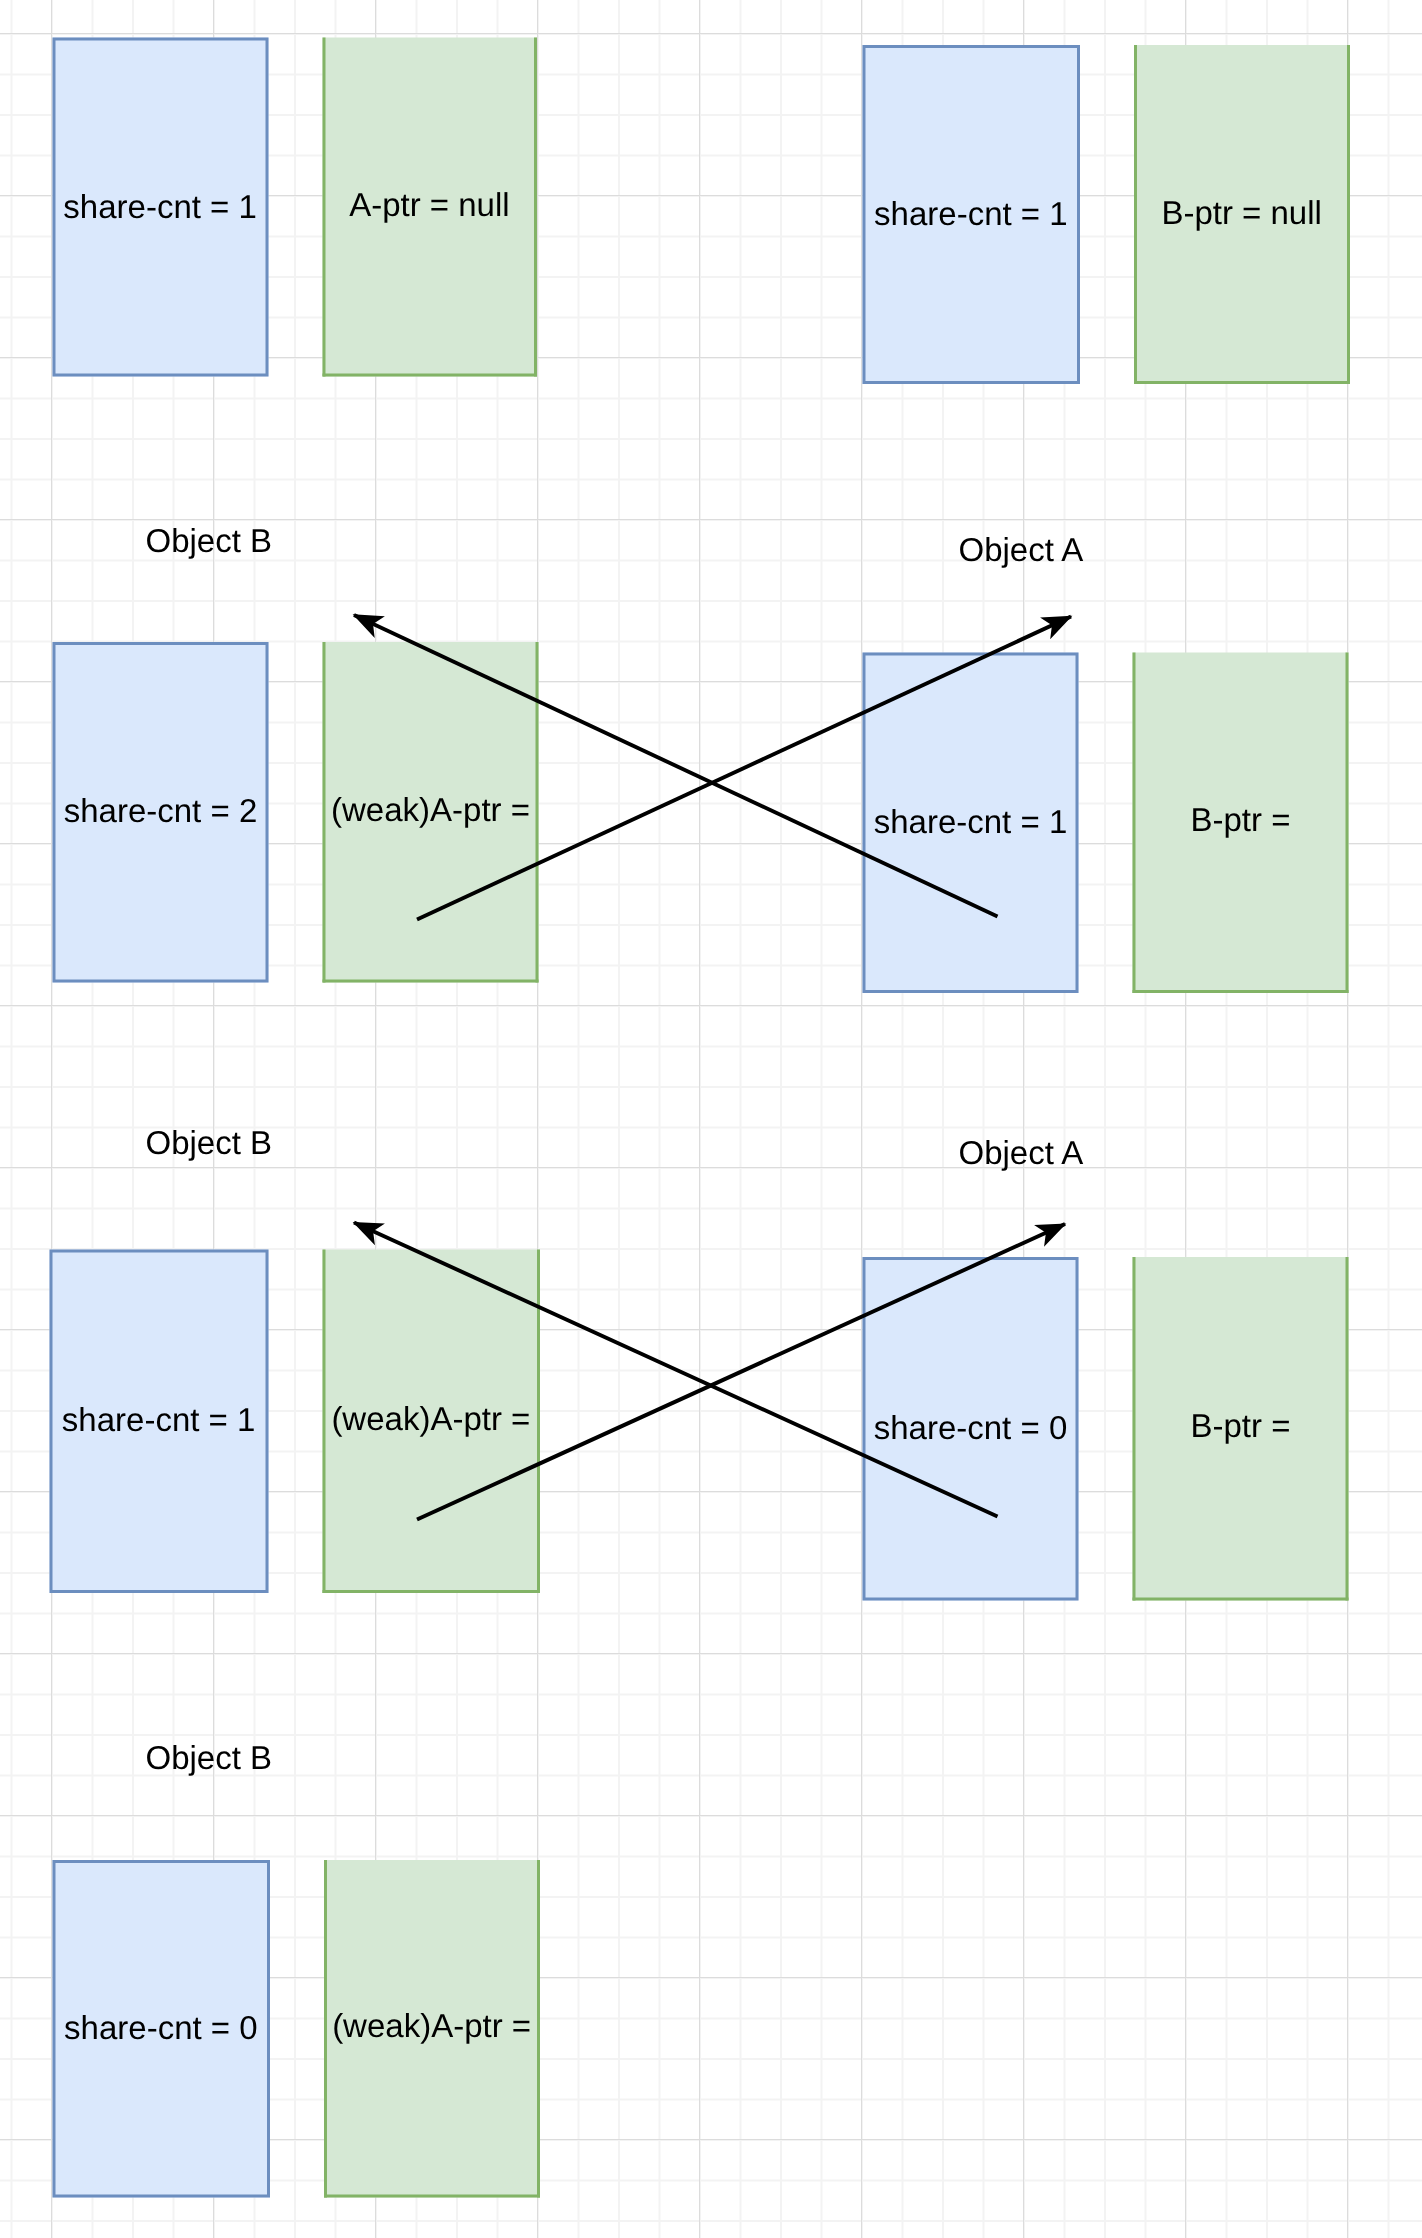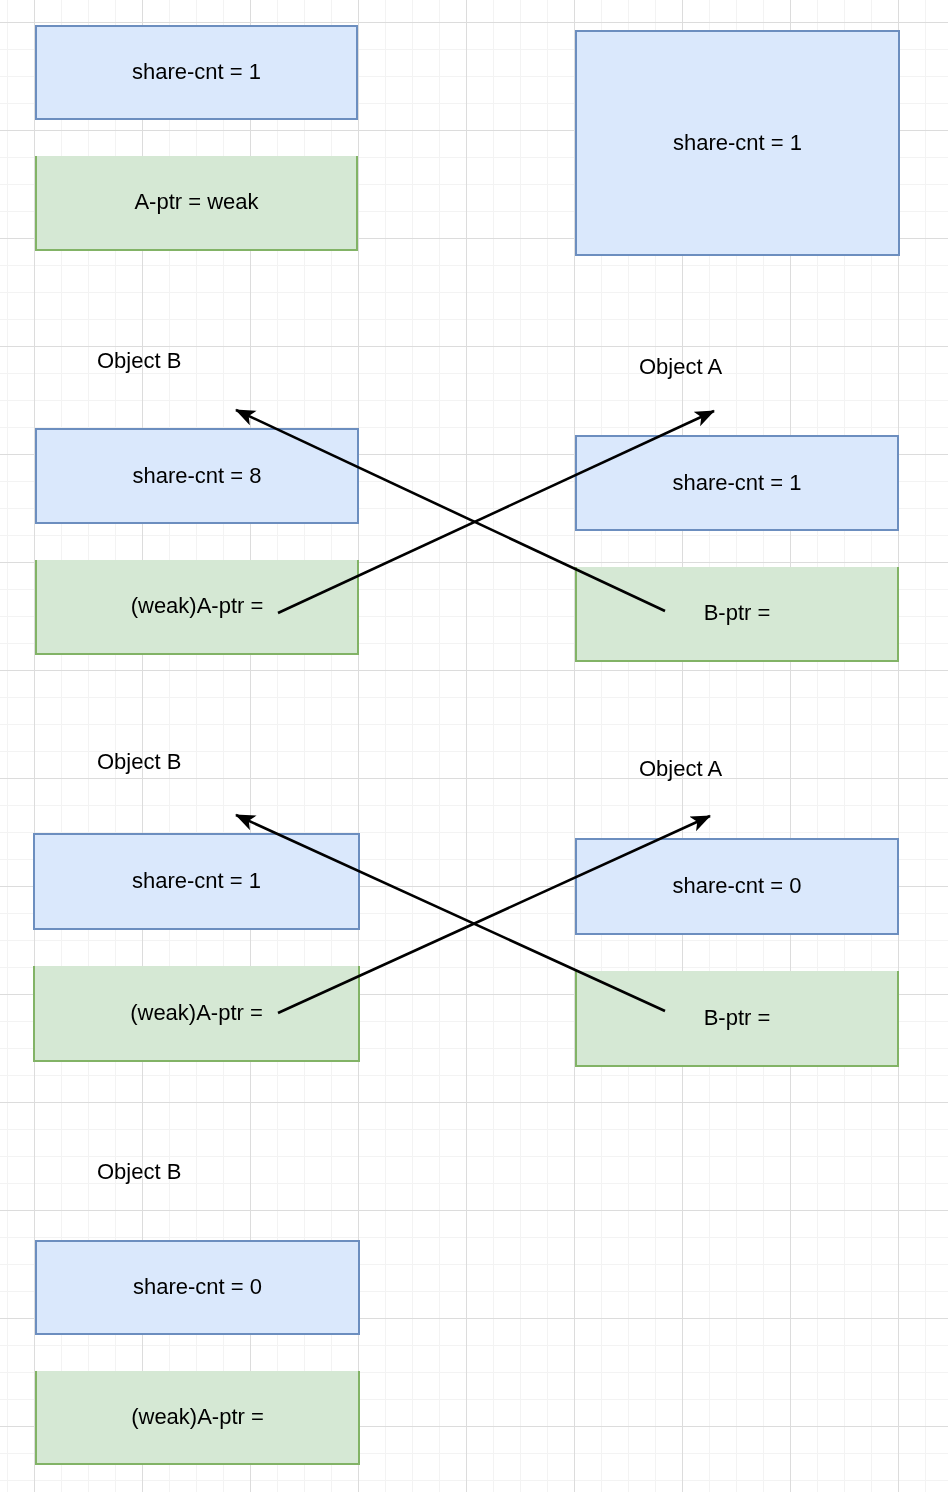--- a/index.html
+++ b/index.html
@@ -12,21 +12,21 @@
       linear-gradient(to right,  #dcdcdc 1px, transparent 1px),
       linear-gradient(to bottom, #dcdcdc 1px, transparent 1px),
       linear-gradient(to right,  #f3f3f3 1px, transparent 1px),
       linear-gradient(to bottom, #f3f3f3 1px, transparent 1px);
     background-size:108px 108px,108px 108px,27px 27px,27px 27px;
     background-position:34px 22px,34px 22px,7px -5px,7px -5px;
     font-family:"Liberation Sans", sans-serif;
   }
   .obj-box{
     position:absolute;
-    display:flex;flex-direction:column;
+    display:flex;
     box-sizing:border-box;
     gap:36px;
   }
   .cell{
     flex:1 1 50%;
     display:flex;align-items:center;justify-content:center;
     font-size:22px;line-height:1.2;color:#000;
     box-sizing:border-box;
     white-space:nowrap;
   }
@@ -40,32 +40,33 @@
   #edges{position:absolute;left:0;top:0;pointer-events:none;}
   #edges line{pointer-events:stroke;}
 </style>
 </head>
 <body>
 
 <div id="canvas">
 
   <div class="obj-box" style="left:35px;top:25px;width:323px;height:226px">
     <div class="cell count">share-cnt = 1</div>
-    <div class="cell ptr">A-ptr = weak</div>
+    <div class="cell ptr">A-ptr = null</div>
   </div>
 
   <div class="obj-box" style="left:575px;top:30px;width:325px;height:226px">
     <div class="cell count">share-cnt = 1</div>
+    <div class="cell ptr">B-ptr = null</div>
   </div>
 
   <div class="obj-label" style="left:97px;top:348px">Object B</div>
   <div class="obj-label" style="left:639px;top:354px">Object A</div>
 
   <div class="obj-box" style="left:35px;top:428px;width:324px;height:227px">
-    <div class="cell count">share-cnt = 8</div>
+    <div class="cell count">share-cnt = 2</div>
     <div class="cell ptr">(weak)A-ptr =</div>
   </div>
 
   <div class="obj-box" style="left:575px;top:435px;width:324px;height:227px">
     <div class="cell count">share-cnt = 1</div>
     <div class="cell ptr">B-ptr =</div>
   </div>
 
   <div class="obj-label" style="left:97px;top:749px">Object B</div>
   <div class="obj-label" style="left:639px;top:756px">Object A</div>

